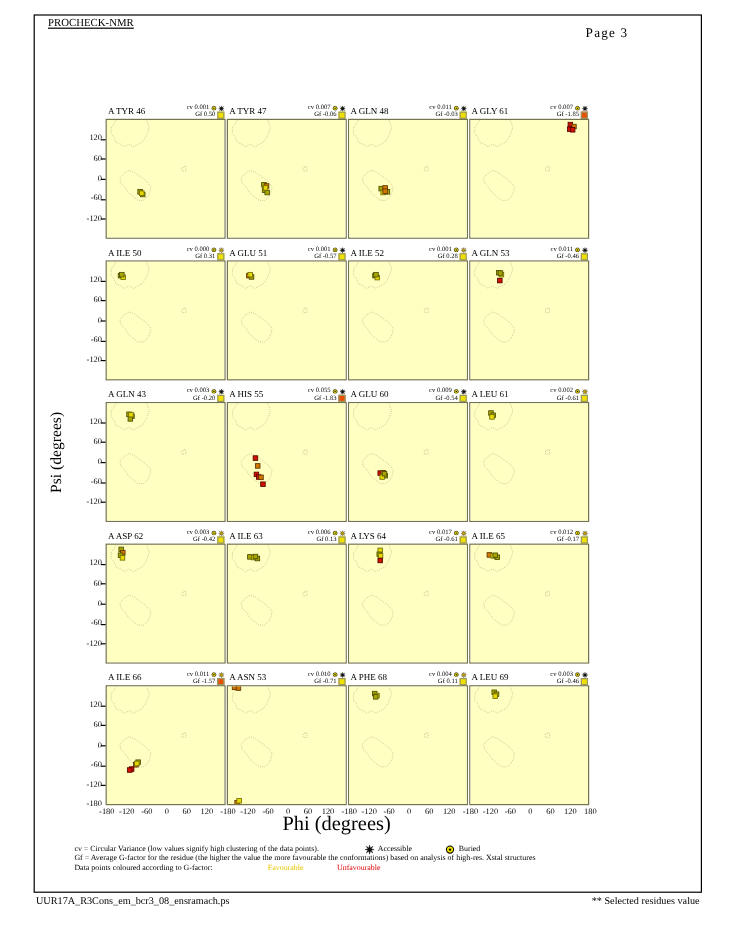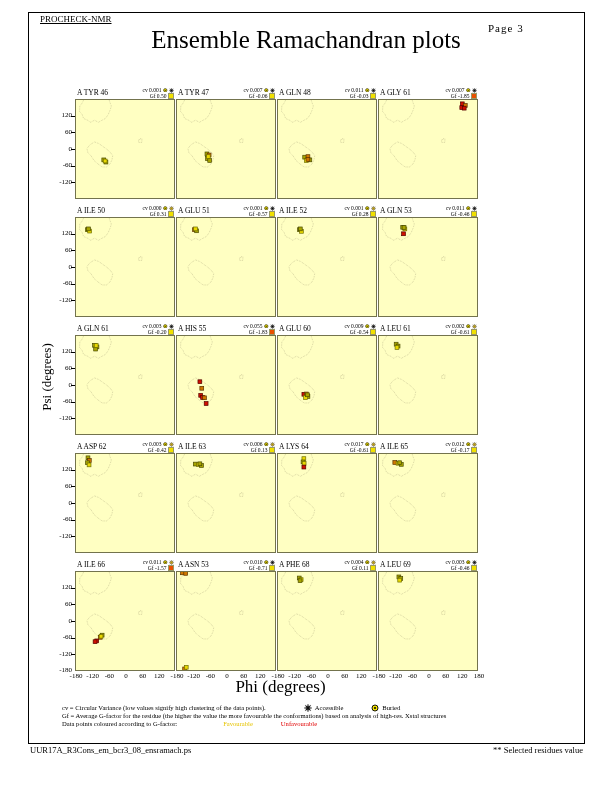--- a/index.html
+++ b/index.html
@@ -6,21 +6,21 @@
   .page{position:relative;width:612px;height:792px;background:#ffffff;
         font-family:Liberation Serif, serif;color:#000;overflow:hidden;}
   .frame{position:absolute;left:28px;top:12px;width:555px;height:730px;
          border:1px solid #000;}
   .procheck{position:absolute;left:40px;top:14px;font-size:9px;text-decoration:underline;}
   .pagenum{position:absolute;left:488px;top:22px;font-size:11px;letter-spacing:1px;}
   .title{position:absolute;left:28px;top:26px;width:556px;text-align:center;
          font-size:25px;font-weight:normal;margin:0;}
   .subtitle{position:absolute;left:28px;top:52px;width:556px;text-align:center;
             font-size:21px;font-weight:normal;margin:0;}
-  #plots{position:absolute;left:75px;top:82px;display:grid;
+  #plots{position:absolute;left:88px;top:82px;display:grid;
          grid-template-columns:repeat(4,100px);grid-auto-rows:117px;
          column-gap:1px;row-gap:1px;}
   .cell{position:relative;width:100px;height:117px;}
   .phead{position:absolute;left:0;top:0;width:100px;height:17px;display:flex;
          justify-content:space-between;align-items:flex-end;}
   .rname{font-size:7.5px;padding-left:2px;padding-bottom:2px;white-space:nowrap;}
   .cvgf{display:flex;flex-direction:column;align-items:flex-end;padding-right:1px;
         font-size:5.5px;line-height:6px;}
   .cvrow{display:flex;align-items:center;gap:1.5px;white-space:nowrap;}
   .gfsq{display:inline-block;width:4px;height:4px;border:0.5px solid #996;}
@@ -44,21 +44,20 @@
   .noteline{position:absolute;right:29px;top:745px;font-size:8.5px;}
   .icon{display:inline-flex;align-items:center;}
 </style>
 </head>
 <body>
 
 <div class="page">
   <div class="frame"></div>
   <div class="procheck">PROCHECK-NMR</div>
   <div class="pagenum">Page  3</div>
-  <h1 class="title">Ensemble Ramachandran plots</h1>
 
   <div id="plots">
       <div class="cell">
         <div class="phead">
           <span class="rname">A TYR 46</span>
      <span class="cvgf">
        <span class="cvrow">
               <span>cv 0.001</span>
          <span class="icon">
                 <svg width="4.5" height="4.5" viewBox="0 0 8 8">
@@ -363,21 +362,21 @@
             <path d="M230 146 L230 156 L242 156 L242 142 L234 142 L234 146 Z" fill="none" stroke="#a9a27c" stroke-width="1.8" stroke-dasharray="3 3.5"></path>
             <rect x="80" y="27" width="14" height="14" fill="#a8a500" stroke="#4a4a00" stroke-width="2.5"></rect>
             <rect x="88" y="33" width="14" height="14" fill="#e8d800" stroke="#6b6b00" stroke-width="2.5"></rect>
             <rect x="83" y="51" width="14" height="14" fill="#d01000" stroke="#500000" stroke-width="2.5"></rect>
             <rect x="85" y="28" width="14" height="14" fill="#a8a500" stroke="#4a4a00" stroke-width="2.5"></rect>
           </svg>
         </div>
       </div>
       <div class="cell">
         <div class="phead">
-          <span class="rname">A GLN 61</span>
+          <span class="rname">A GLN 43</span>
      <span class="cvgf">
        <span class="cvrow">
               <span>cv 0.003</span>
          <span class="icon">
                 <svg width="4.5" height="4.5" viewBox="0 0 8 8">
                   <circle cx="4" cy="4" r="3" fill="#f0e000" stroke="#000" stroke-width="0.9"></circle>
                   <circle cx="4" cy="4" r="1" fill="#000"></circle>
                 </svg>
               </span>
          <span class="icon">

